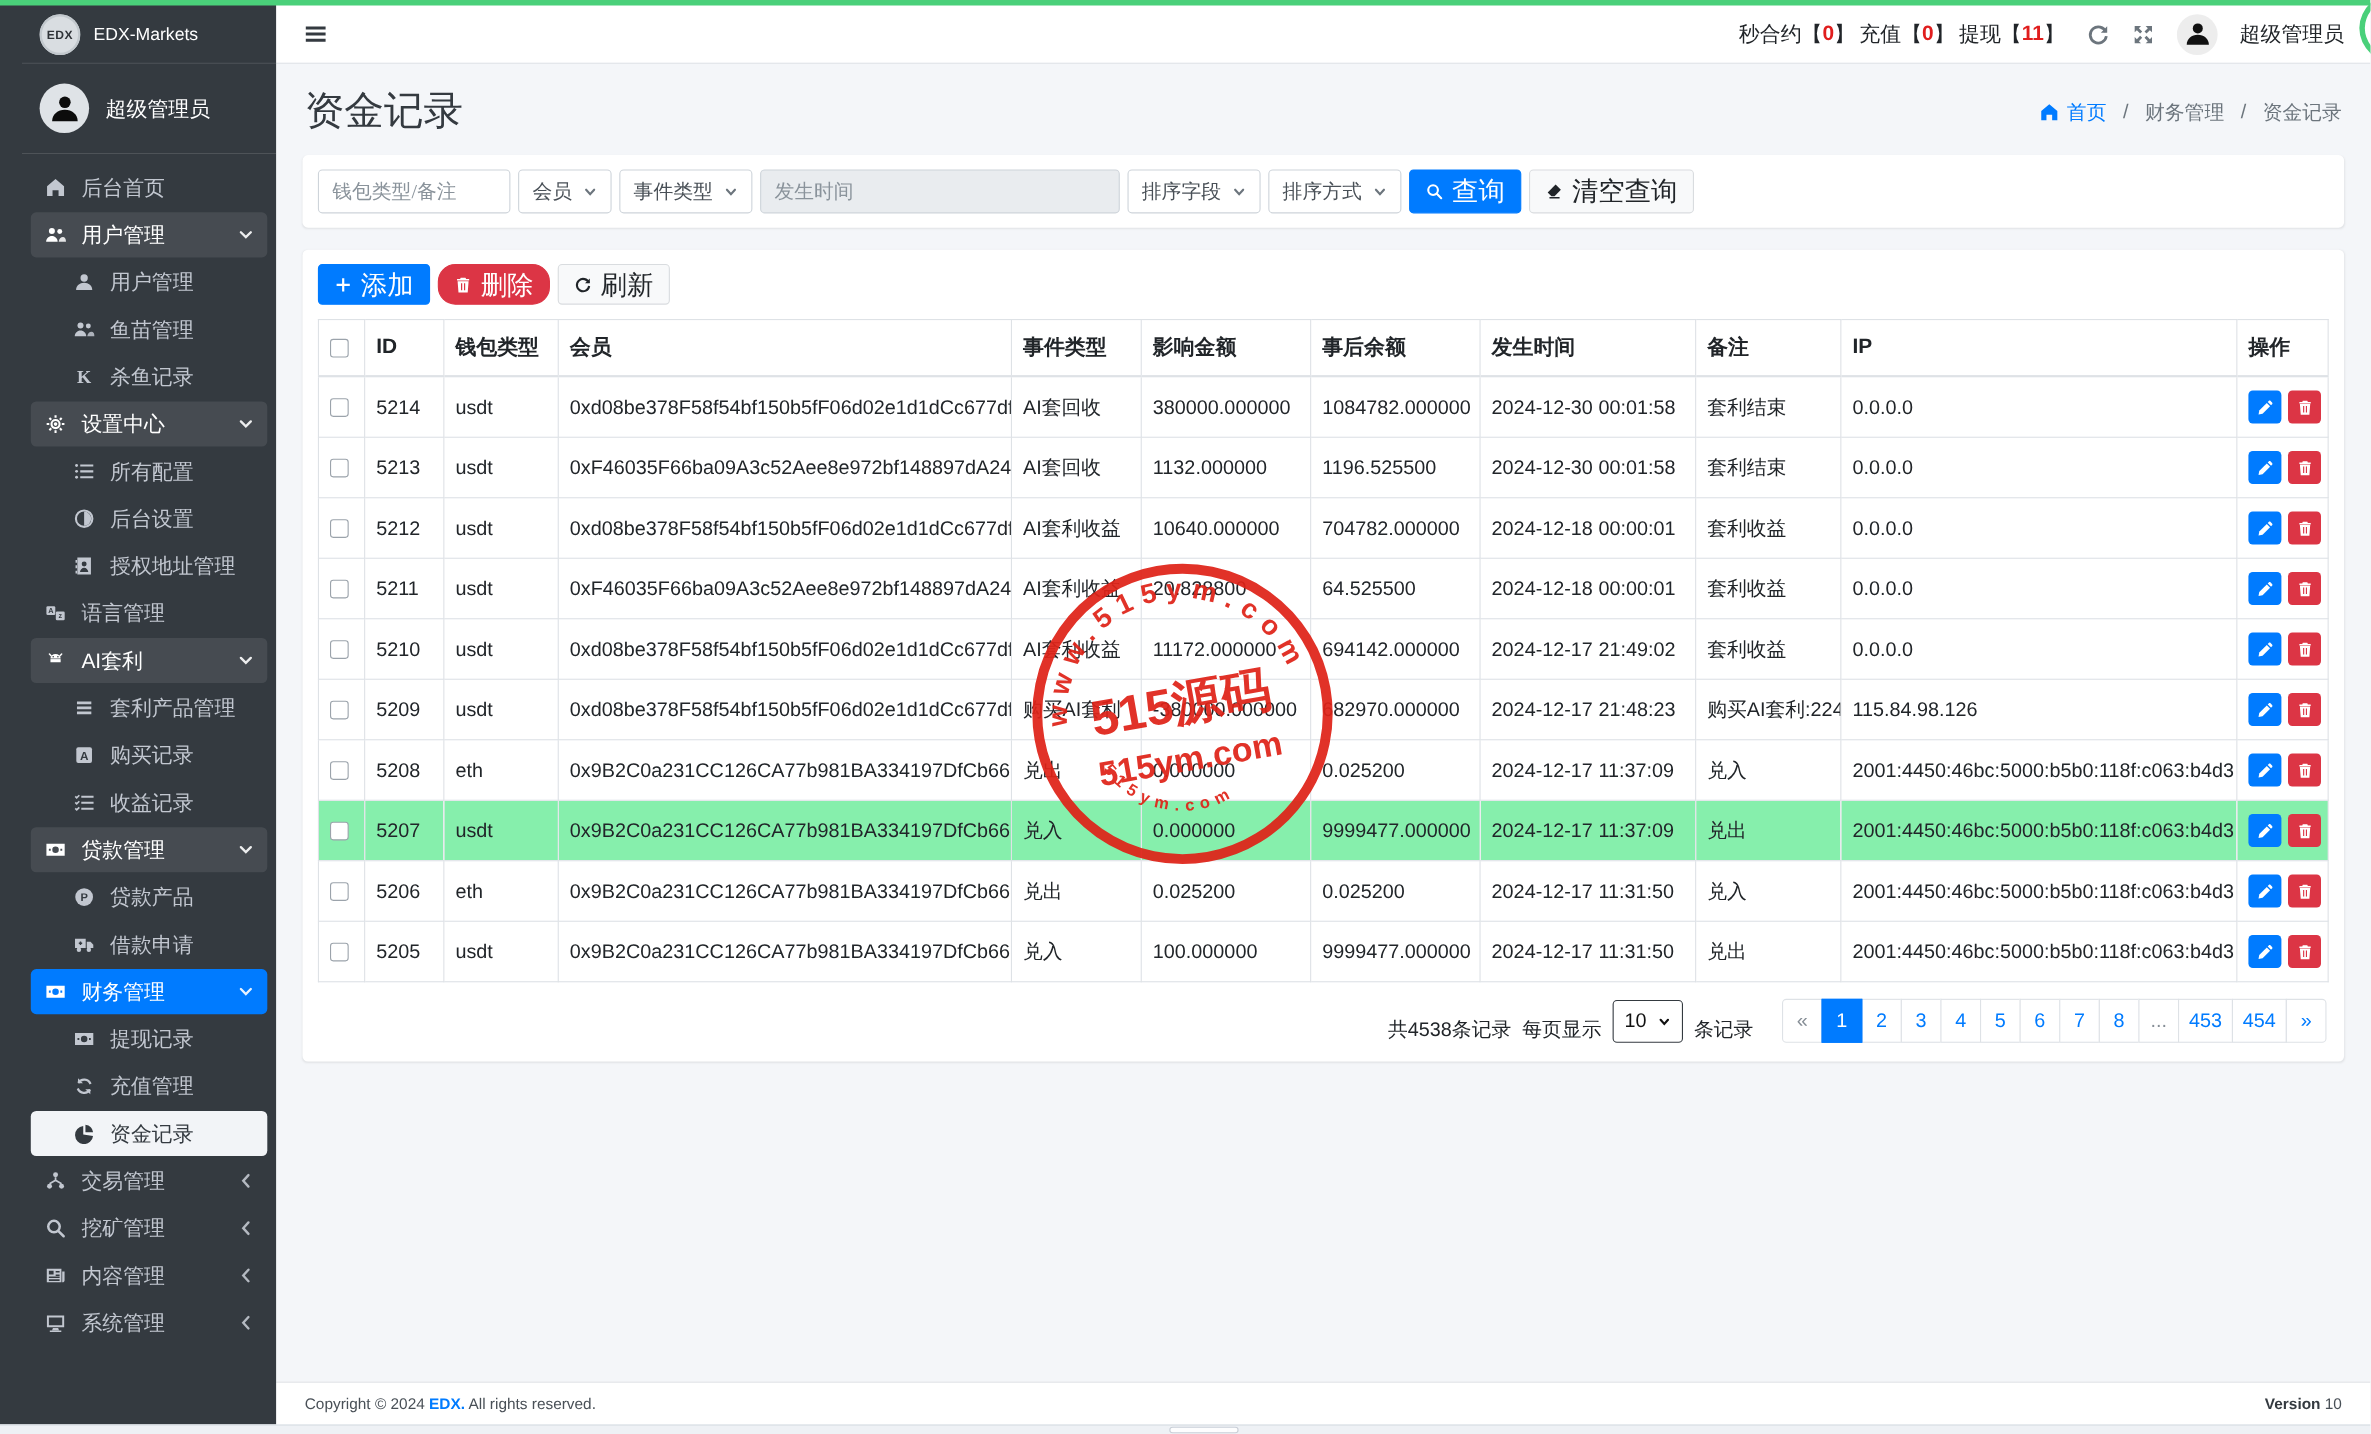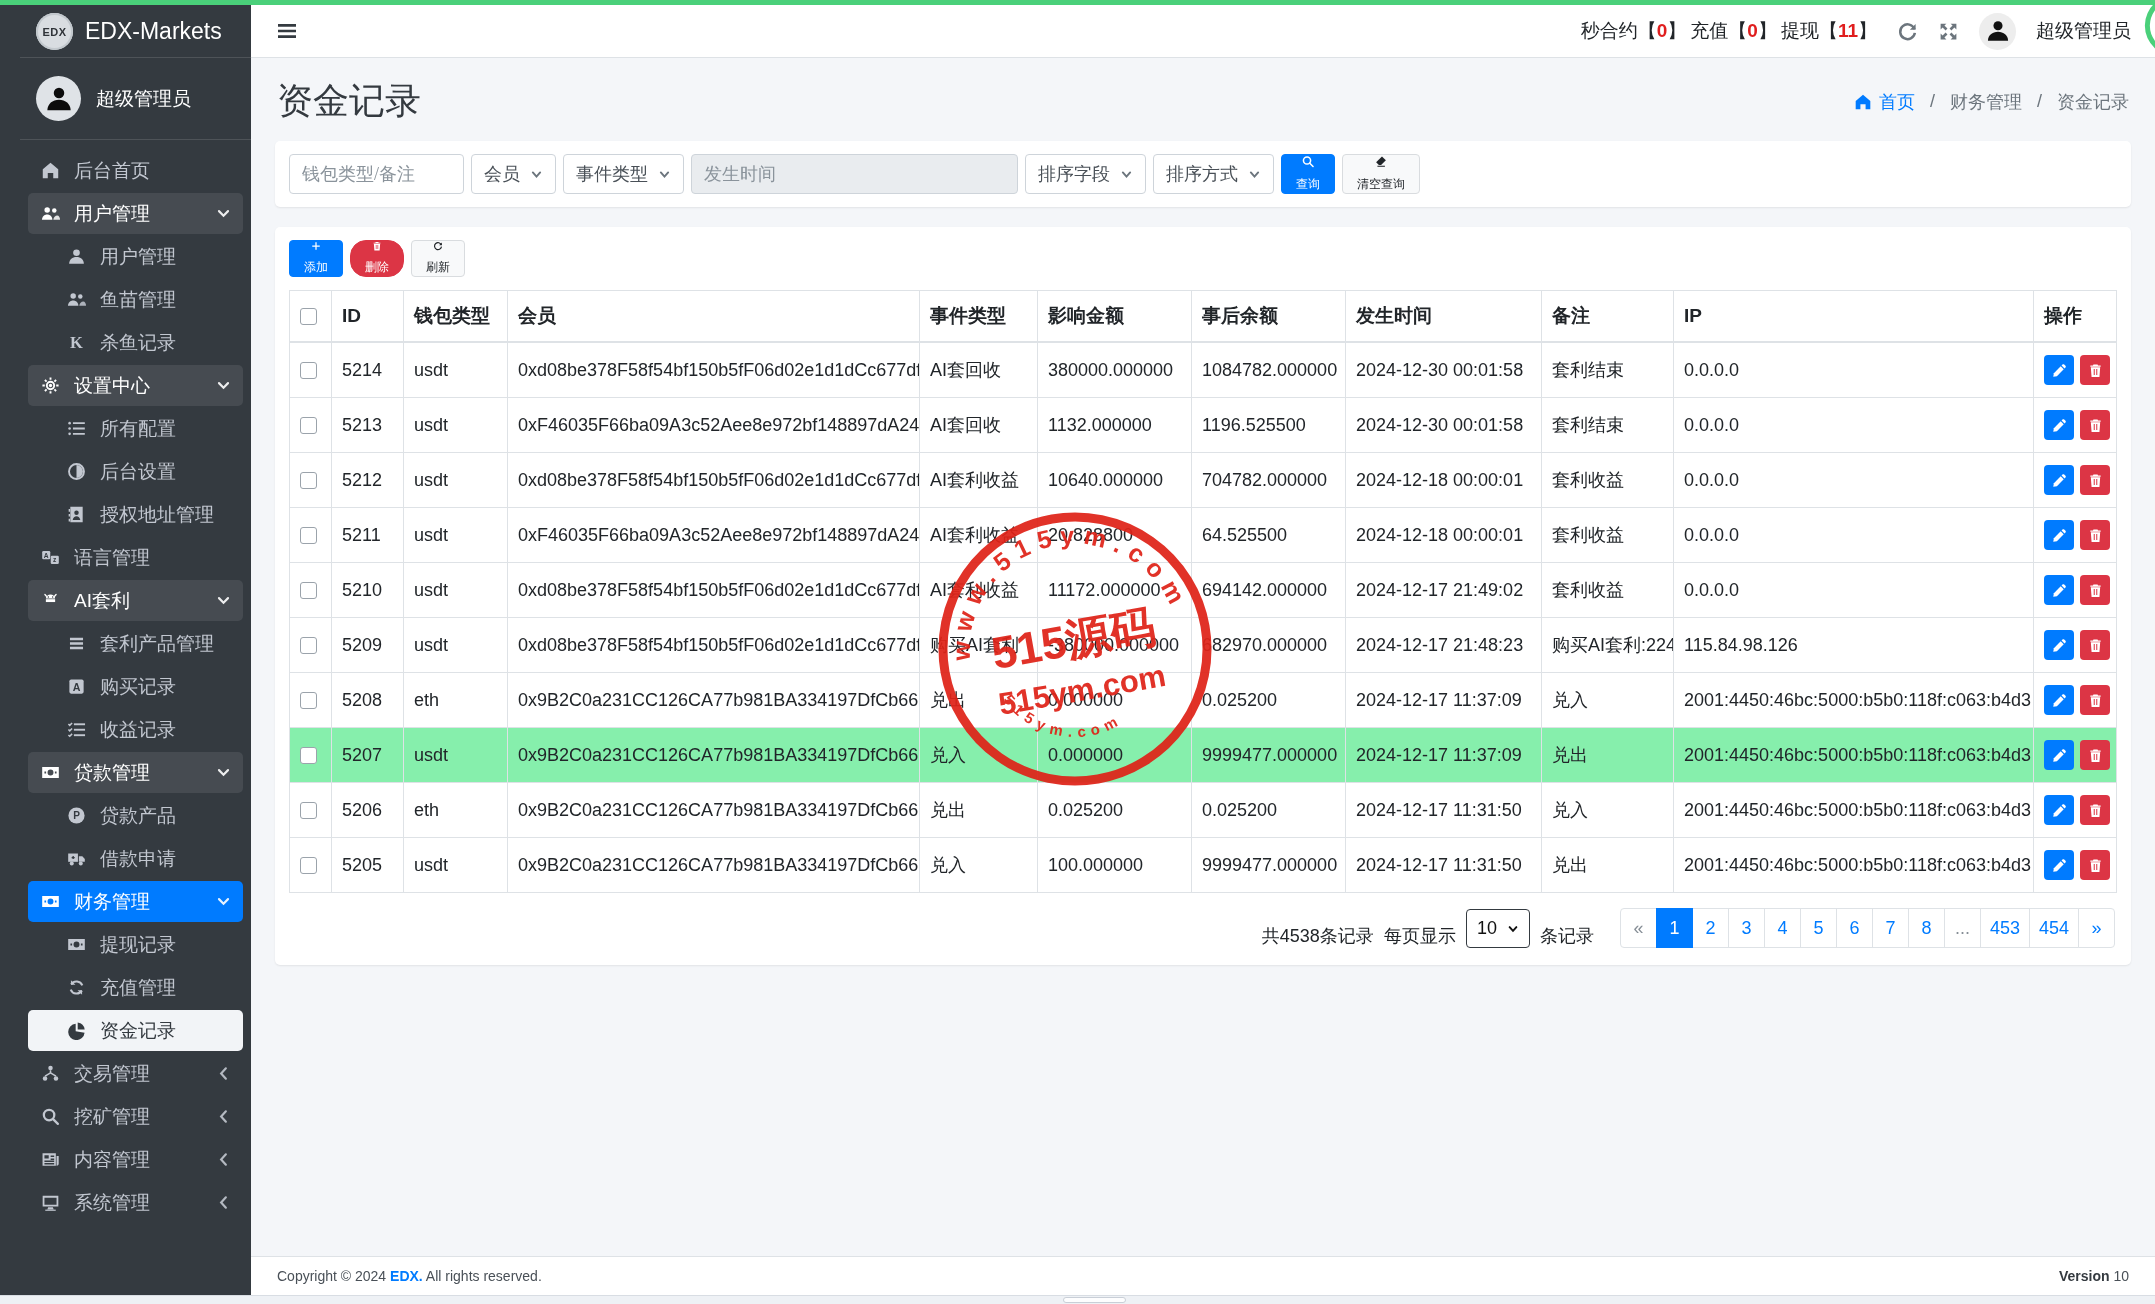--- a/index.html
+++ b/index.html
@@ -8,21 +8,21 @@
   .topline{position:absolute;top:0;left:0;width:2155px;height:5px;background:#4ad07a;z-index:60;}
   .layout{display:flex;width:2155px;height:1295px;}
 
   
   .sidebar{width:251px;min-width:251px;background:#343a40;color:#c2c7d0;box-sizing:border-box;z-index:10;padding-left:20px;}
   .brand{height:58px;display:flex;align-items:center;gap:12px;padding:6px 16px 0;box-sizing:border-box;
          border-bottom:1px solid rgba(255,255,255,.13);}
   .brand-logo{width:37px;height:37px;border-radius:50%;background:#d9dde1;color:#2f3338;display:flex;
               align-items:center;justify-content:center;font-size:11px;font-weight:bold;letter-spacing:.5px;
               box-shadow:inset 0 0 0 2px #c2c8cd;}
-  .brand-name{color:#fff;font-size:23px;font-weight:300;white-space:nowrap;}
+  .brand-name{color:#fff;font-size:16px;font-weight:300;white-space:nowrap;}
   .userpanel{display:flex;align-items:center;gap:15px;padding:18px 16px;border-bottom:1px solid rgba(255,255,255,.13);}
   .userpanel .avatar{width:45px;height:45px;border-radius:50%;background:#dfe3e7;color:#0c0c0c;
                      display:flex;align-items:center;justify-content:center;}
   .userpanel .name{color:#fff;font-size:19px;}
   nav{padding:8px 0 0;}
   .nav-item{display:flex;align-items:center;height:41px;margin:2px 8px;padding:0 10px;border-radius:5px;
             font-size:19px;color:#c2c7d0;cursor:pointer;box-sizing:border-box;white-space:nowrap;}
   .nav-item .ic{width:24px;display:flex;justify-content:center;margin-right:12px;flex:none;}
   .nav-item.lvl1{padding-left:36px;}
   .nav-item.open-group{background:rgba(255,255,255,.09);color:#fff;}
@@ -56,22 +56,22 @@
   .card{background:#fff;border-radius:5px;box-shadow:0 1px 2px rgba(0,0,0,.08);margin:0 24px 20px;}
   .filter-card{padding:13px 14px;display:flex;gap:7px;align-items:center;font-family:Liberation Serif, serif;}
   .ctrl{height:40px;border:1px solid #ced4da;border-radius:4px;font-size:18px;color:#495057;background:#fff;
         box-sizing:border-box;padding:0 12px;font-family:inherit;outline:none;}
   .ctrl::placeholder{color:#8a939b;}
   .in-wallet{width:175px;}
   .in-time{width:327px;background:#e9ecef;}
   .sel{display:flex;align-items:center;gap:10px;cursor:pointer;color:#495057;}
   .sel .chev9{color:#6c757d;}
   .chev9 .svgi{font-size:13px;}
-  .btn{height:40px;border-radius:4px;font-size:12px;display:inline-flex;align-items:center;gap:8px;
-       padding:0 14px;border:1px solid transparent;cursor:pointer;box-sizing:border-box;font-family:inherit;flex-direction:column;}
+  .btn{height:40px;border-radius:4px;font-size:24px;display:inline-flex;align-items:center;gap:8px;
+       padding:0 14px;border:1px solid transparent;cursor:pointer;box-sizing:border-box;font-family:inherit;}
   .btn .svgi{font-size:16px;}
   .btn-primary{background:#007bff;border-color:#007bff;color:#fff;}
   .btn-danger{background:#dc3545;border-color:#dc3545;color:#fff;border-radius:16px;}
   .btn-light{background:#f8f9fa;border-color:#d9dcdf;color:#212529;}
 
   .table-card{padding:13px 14px 0;}
   .toolbar{display:flex;gap:7px;margin-bottom:13px;}
   .toolbar .btn{height:37px;}
   table{width:100%;border-collapse:collapse;table-layout:fixed;}
   th,td{border:1px solid #dee2e6;padding:12px 10px;text-align:left;font-size:18px;color:#212529;

